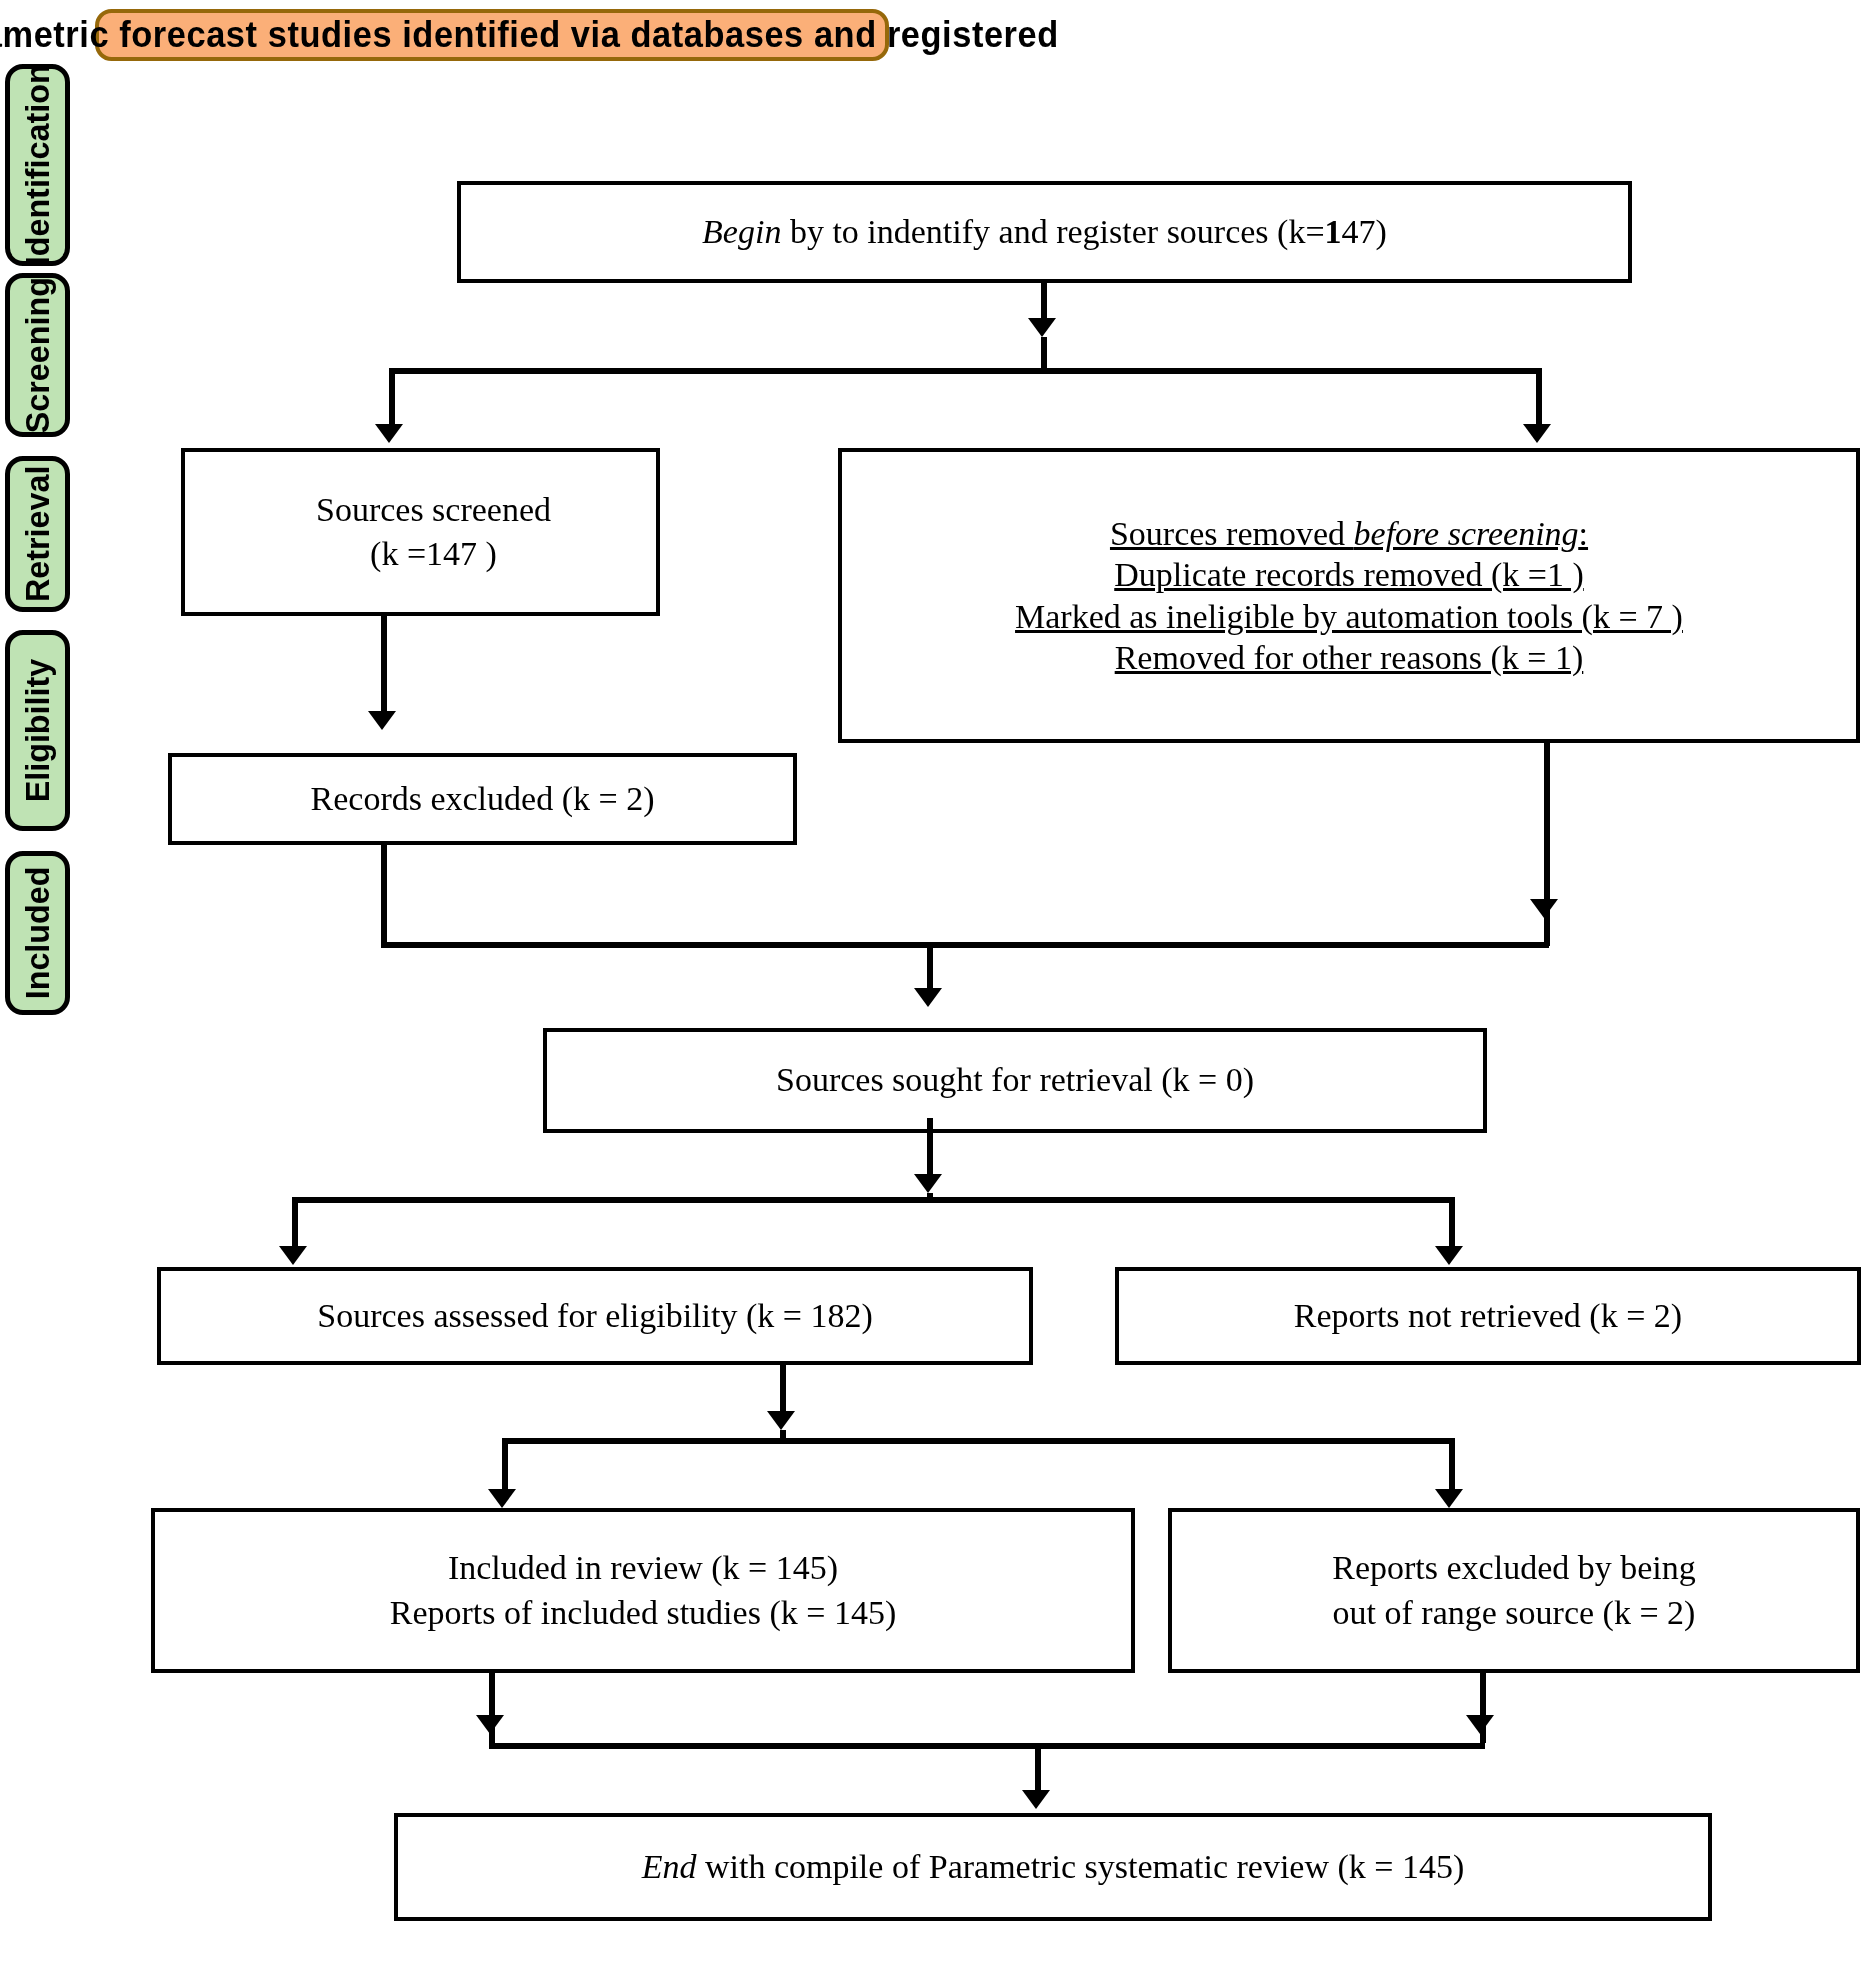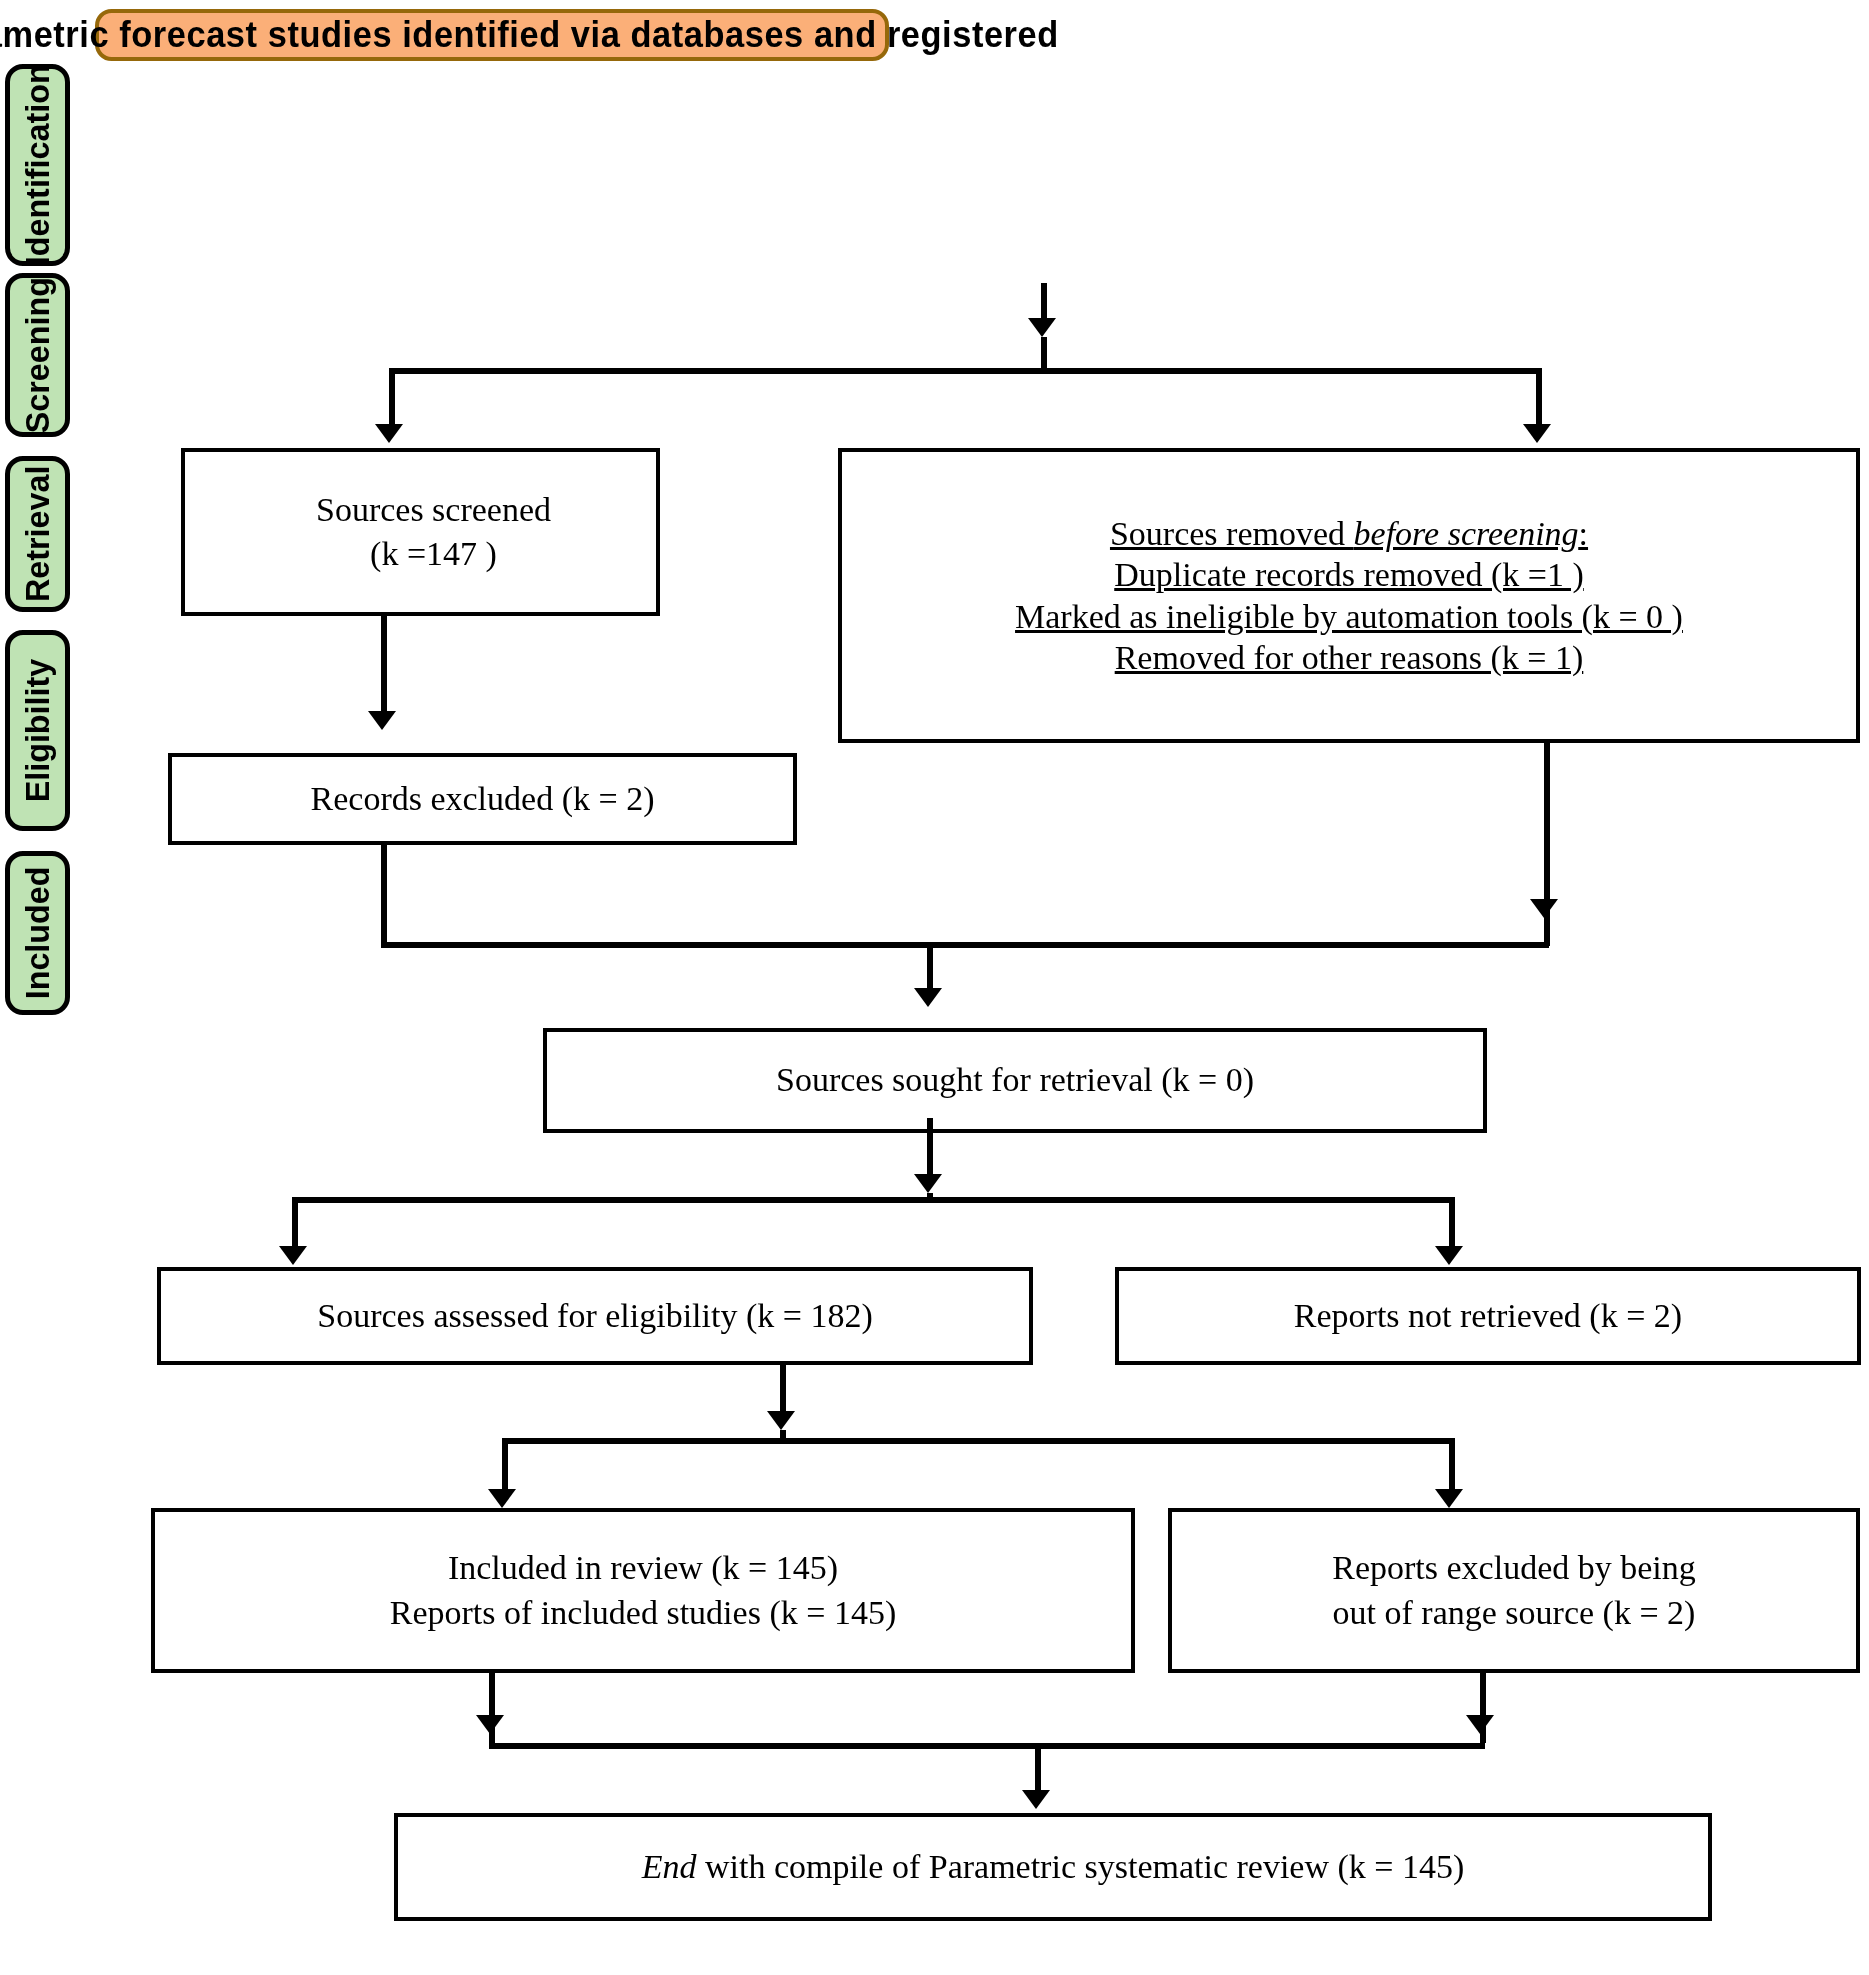--- a/index.html
+++ b/index.html
@@ -105,20 +105,25 @@
   </div>
 
   <div class="phase" style="left:5.1px;top:630px;width:65px;height:201px;">
     <span class="phase-label">Eligibility</span>
   </div>
 
   <div class="phase" style="left:5.1px;top:851px;width:65px;height:164px;">
     <span class="phase-label">Included</span>
   </div>
 
+  <div class="node" style="left:457px;top:181px;width:1175px;height:102px;">
+    <div class="line">
+      <span class="it">Begin</span><span> by to indentify and register sources (k=</span><span class="bd">1</span><span>47)</span>
+    </div>
+  </div>
 
   <div class="seg vline" style="left:1041px;top:283px;height:38px;"></div>
   <div class="arrow" style="left:1028px;top:318px;"></div>
 
   <div class="seg hline" style="left:389px;top:368px;width:1153px;"></div>
 
   <div class="seg vline" style="left:1041px;top:337px;height:33px;"></div>
 
   <div class="seg vline" style="left:389px;top:368px;height:58px;"></div>
   <div class="arrow" style="left:375px;top:424px;"></div>
@@ -129,21 +134,21 @@
   <div class="node" style="left:181px;top:448px;width:479px;height:168px;padding-left:35px;">
     <div class="line">Sources screened</div>
     <div class="line">(k =147 )</div>
   </div>
 
   <div class="node" style="left:838px;top:448px;width:1022px;height:295px;">
     <div class="line tight">
       <span>Sources removed </span><span class="it">before screening</span><span>:</span>
     </div>
     <div class="line tight">Duplicate records removed  (k =1 )</div>
-    <div class="line tight">Marked as ineligible by automation tools (k = 0 )</div>
+    <div class="line tight">Marked as ineligible by automation tools (k = 7 )</div>
     <div class="line tight">Removed for other reasons (k = 1)</div>
   </div>
 
   <div class="seg vline" style="left:381px;top:616px;height:98px;"></div>
   <div class="arrow" style="left:368px;top:711px;"></div>
 
   <div class="node" style="left:168px;top:753px;width:629px;height:92px;">
     <div class="line">Records excluded (k = 2)</div>
   </div>
 

